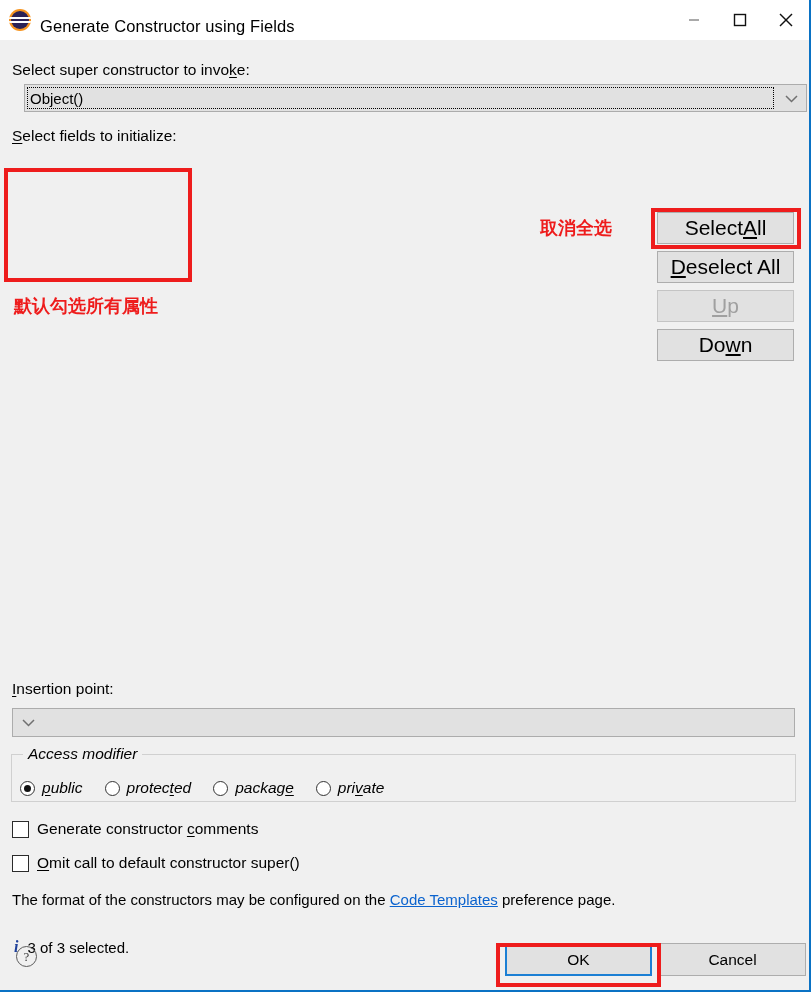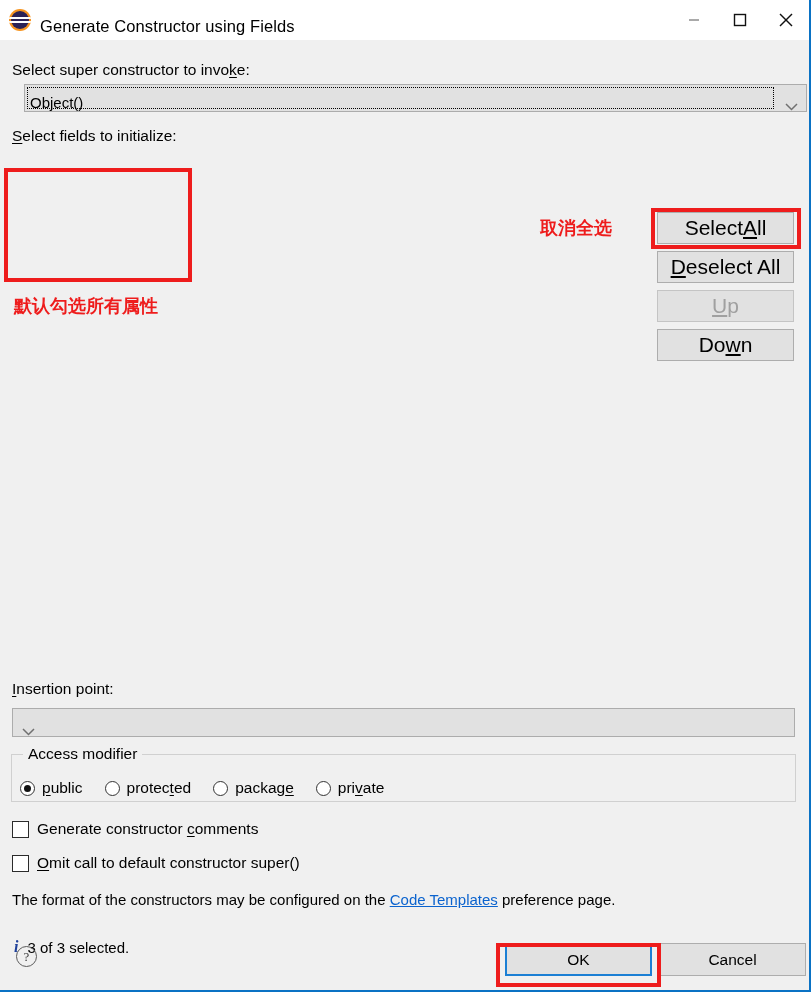--- a/index.html
+++ b/index.html
@@ -98,21 +98,21 @@
     position: absolute; left: 12px; top: 44px;
     width: 783px; height: 28px;
   }
   .lbl-fields { position: absolute; left: 12px; top: 88px; }
 
   .combo {
     box-sizing: border-box;
     background: #e1e1e1;
     border: 1px solid #acacac;
     display: flex;
-    align-items: flex-end;
+    align-items: center;
     position: relative;
   }
   .combo .combo-text {
     flex: 1 1 auto;
     padding-left: 5px;
     font-size: 15px;
     color: #000;
     white-space: nowrap;
     overflow: hidden;
   }
@@ -207,20 +207,21 @@
     position: absolute; left: 12px; top: 668px;
     width: 783px; height: 29px;
   }
   
   .group {
     position: absolute;
     left: 11px; top: 714px;
     width: 785px; height: 48px;
     box-sizing: border-box;
     border: 1px solid #d0d0d0;
+    font-style: italic;
   }
   .group-title {
     position: absolute;
     left: 11px; top: -10px;
     background: #f0f0f0;
     padding: 0 5px;
     font-size: 15.5px;
   }
   .radios {
     position: absolute;

